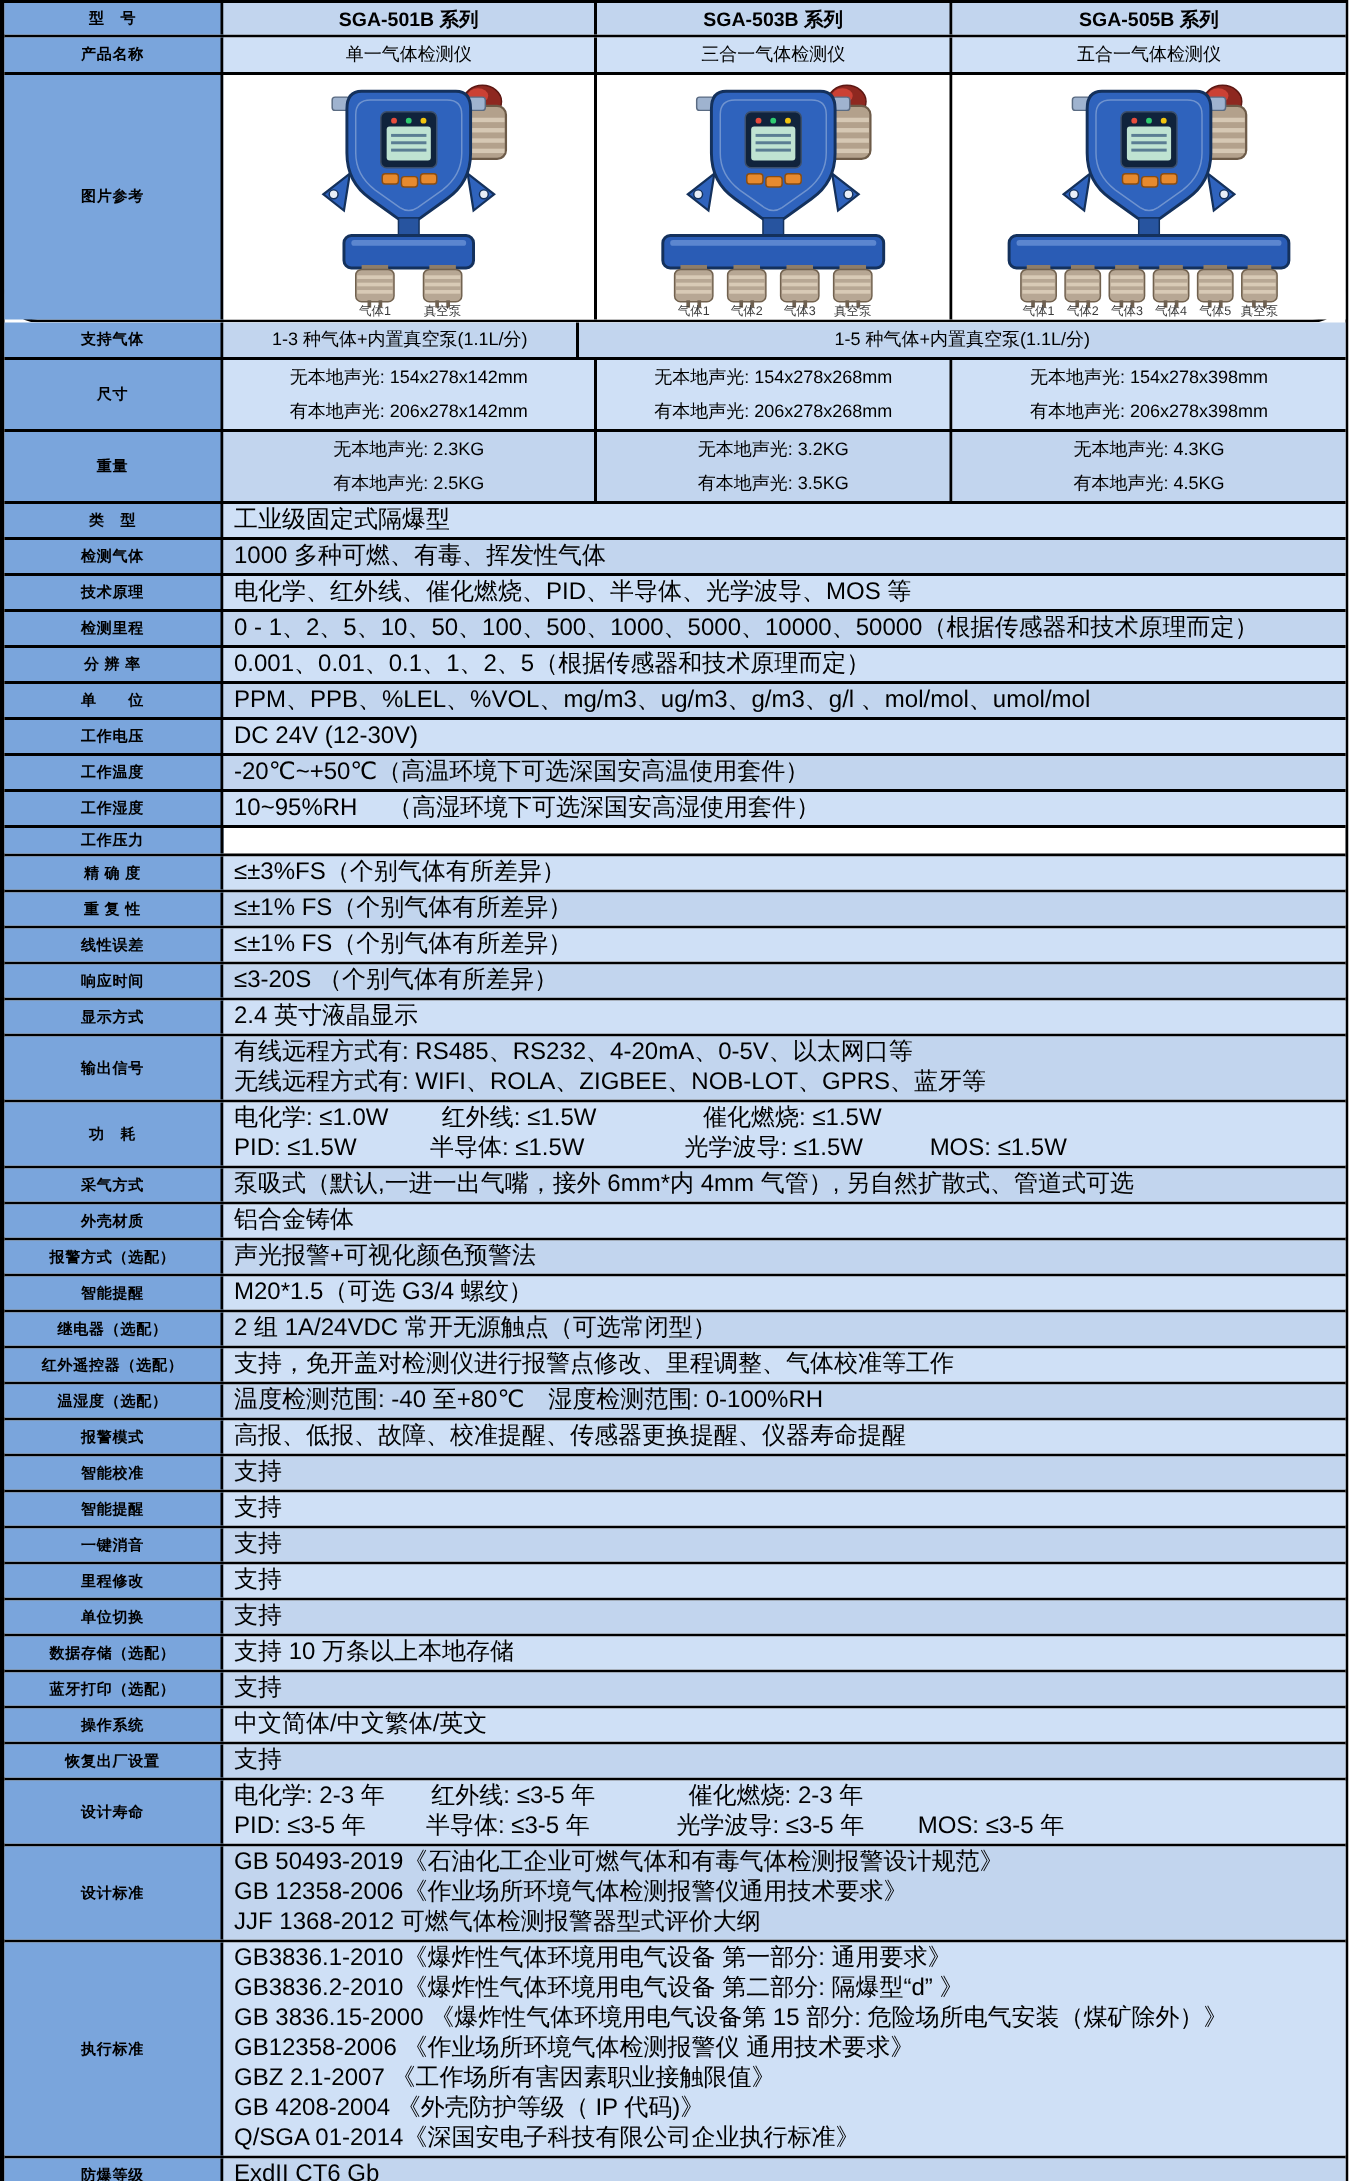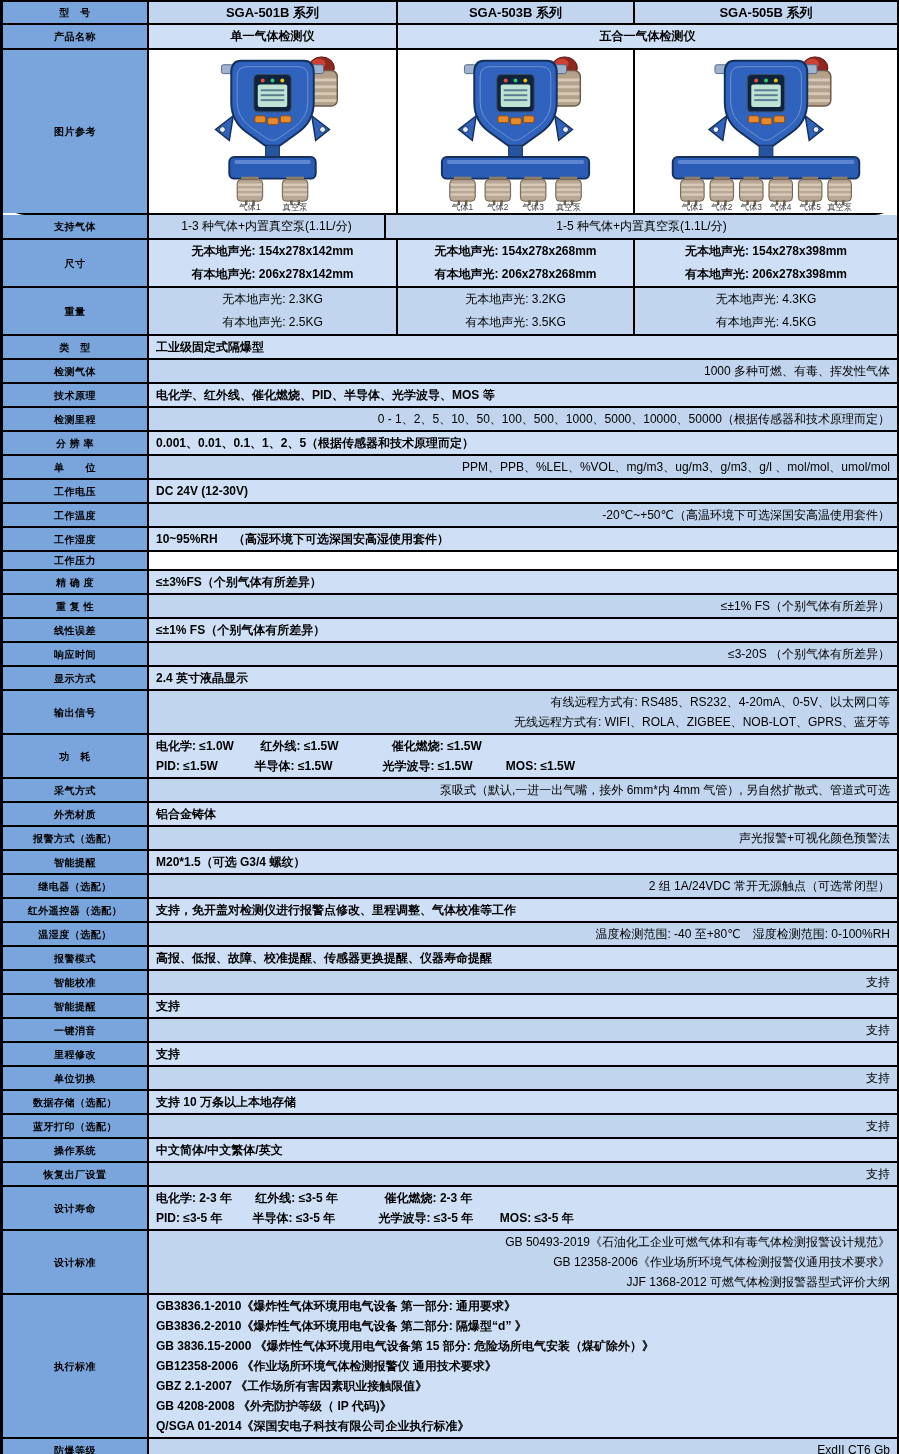--- a/index.html
+++ b/index.html
@@ -16,36 +16,36 @@
     flex:0 0 146px;width:146px;box-sizing:border-box;
     background:#7aa5dc;
     border-right:2px solid #000;
     display:flex;align-items:center;justify-content:center;
     text-align:center;font-weight:bold;font-size:10px;line-height:15px;
     padding:1px 2px;letter-spacing:.5px;
   }
   .val{
     flex:1;box-sizing:border-box;
     display:flex;flex-direction:column;justify-content:center;
-    padding:1px 7px;font-size:12px;
+    padding:1px 7px;font-size:16px;
   }
   .val .ln{line-height:20px;white-space:pre-wrap;}
   .c3{
     box-sizing:border-box;border-right:2px solid #000;
     display:flex;flex-direction:column;align-items:center;justify-content:center;
     text-align:center;font-size:12px;padding:0 3px;
   }
   .c3:last-child{border-right:none;}
   .c3 .ln{line-height:23px;white-space:pre-wrap;}
   .col0{flex:0 0 249px;}
   .col1{flex:0 0 237px;}
   .col2{flex:1;}
   .hdr .ln{font-weight:bold;font-size:13px;line-height:21px;}
-  .dark{background:#c2d5ee;text-align:right;}
-  .light{background:#cfe0f6;font-weight:bold;}
+  .dark{background:#c2d5ee;}
+  .light{background:#cfe0f6;}
   .photo{background:#ffffff;padding:0;}
   .photorow{height:163px;border-radius:22px;}
   .photo svg{display:block;width:100%;height:161px;}
   .sensor-label{font-size:8.5px;fill:#3a3a3a;}
 </style>
 </head>
 <body>
 
 <div class="table">
     <div class="row">
@@ -57,20 +57,23 @@
         <div class="ln">SGA-503B 系列</div>
       </div>
       <div class="c3 col2 dark hdr">
         <div class="ln">SGA-505B 系列</div>
       </div>
     </div>
     <div class="row">
       <div class="lbl">产品名称</div>
       <div class="c3 col0 light">
         <div class="ln">单一气体检测仪</div>
+      </div>
+      <div class="c3 col1 light">
+        <div class="ln">三合一气体检测仪</div>
       </div>
       <div class="c3 col2 light">
         <div class="ln">五合一气体检测仪</div>
       </div>
     </div>
     <div class="row photorow">
       <div class="lbl">图片参考</div>
       <div class="c3 col0 photo">
         <svg viewBox="0 0 236 164">
           <rect x="132" y="24" width="24" height="12" fill="#8d9bb0" stroke="#55606e" stroke-width="1"></rect>
@@ -528,21 +531,21 @@
       </div>
     </div>
     <div class="row">
       <div class="lbl">执行标准</div>
       <div class="val light">
         <div class="ln">GB3836.1-2010《爆炸性气体环境用电气设备 第一部分: 通用要求》</div>
         <div class="ln">GB3836.2-2010《爆炸性气体环境用电气设备 第二部分: 隔爆型“d” 》</div>
         <div class="ln">GB 3836.15-2000 《爆炸性气体环境用电气设备第 15 部分: 危险场所电气安装（煤矿除外）》</div>
         <div class="ln">GB12358-2006 《作业场所环境气体检测报警仪 通用技术要求》</div>
         <div class="ln">GBZ 2.1-2007 《工作场所有害因素职业接触限值》</div>
-        <div class="ln">GB 4208-2008 《外壳防护等级（ IP 代码)》</div>
+        <div class="ln">GB 4208-2004 《外壳防护等级（ IP 代码)》</div>
         <div class="ln">Q/SGA 01-2014《深国安电子科技有限公司企业执行标准》</div>
       </div>
     </div>
     <div class="row">
       <div class="lbl">防爆等级</div>
       <div class="val dark">
         <div class="ln">ExdII CT6 Gb</div>
       </div>
     </div>
   </div>

